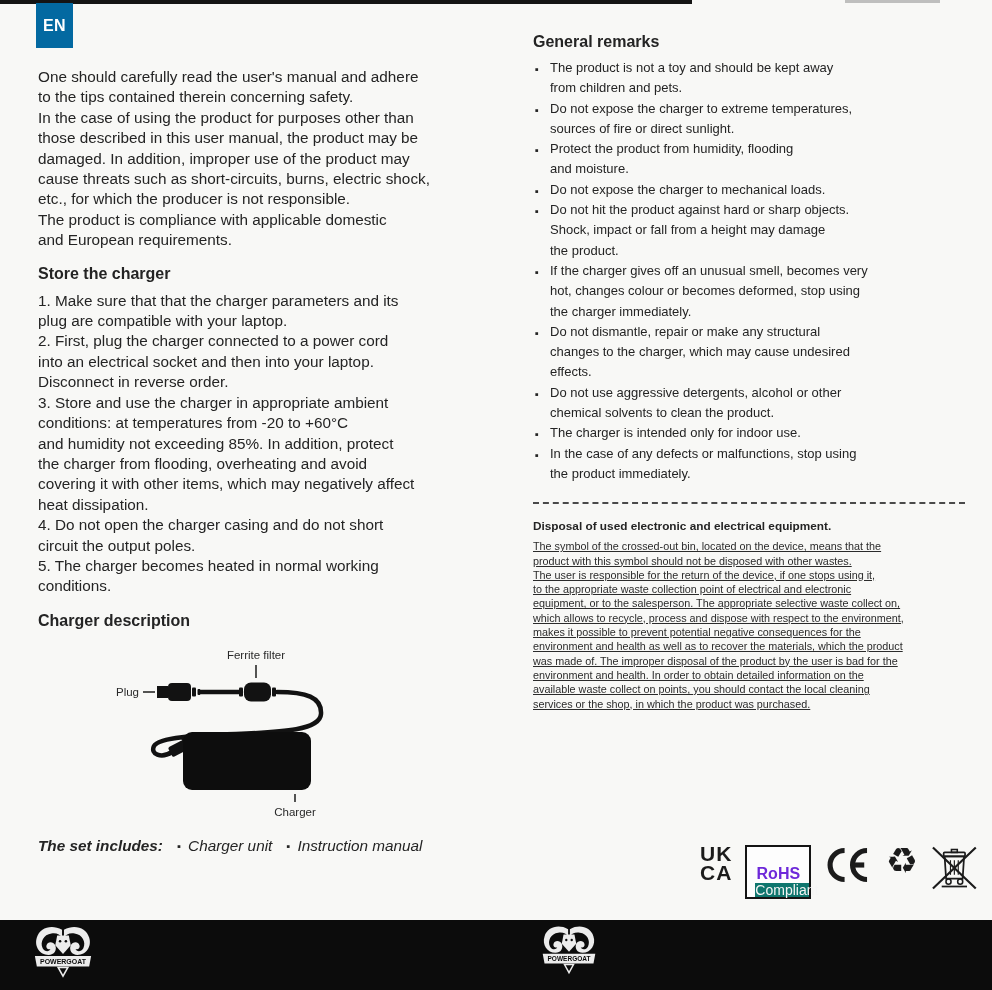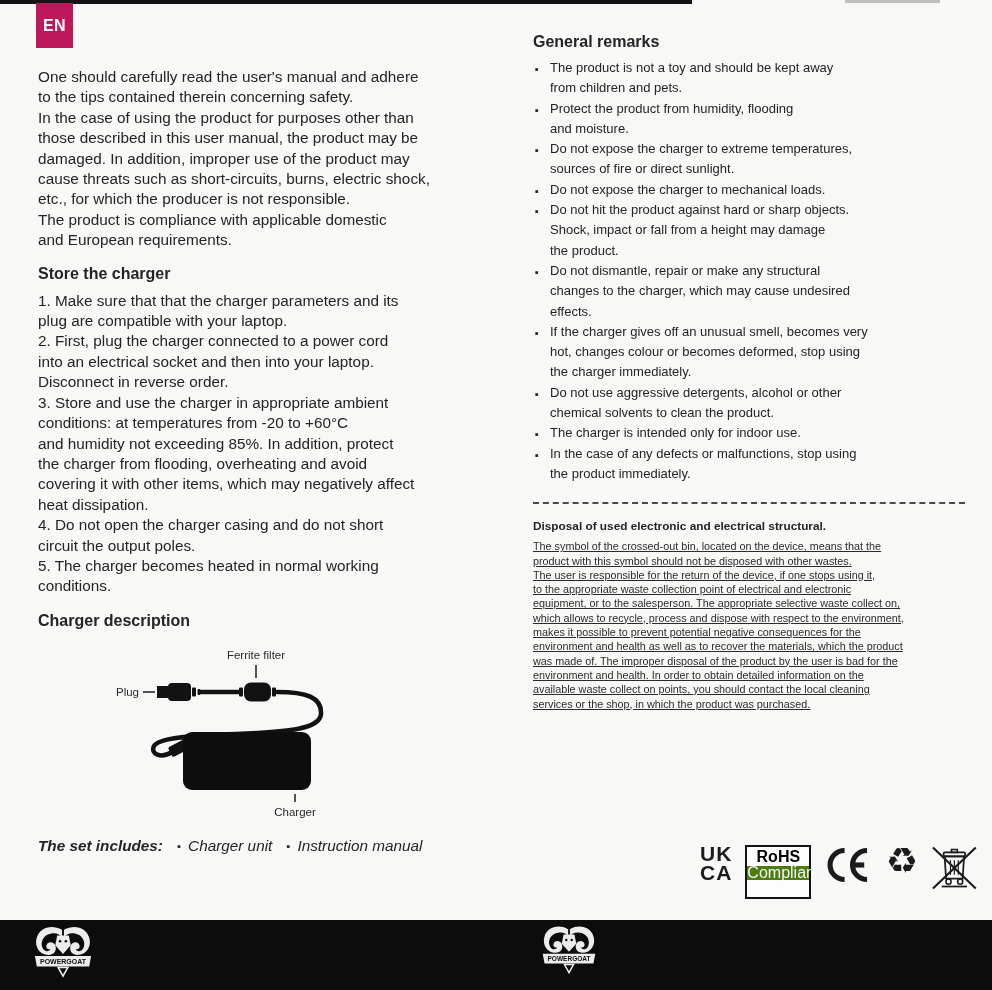--- a/index.html
+++ b/index.html
@@ -6,21 +6,21 @@
   body{
     width:992px;height:990px;position:relative;overflow:hidden;
     background:#f8f8f6;
     font-family:"Liberation Sans", sans-serif;
     color:#242424;
     -webkit-font-smoothing:antialiased;
   }
   .top-line{position:absolute;left:0;top:0;width:692px;height:4px;background:#141414;}
   .top-line-2{position:absolute;left:845px;top:0;width:95px;height:3px;background:#9a9a9a;opacity:.6;}
   .en-badge{
-    position:absolute;left:36px;top:3px;width:37px;height:45px;background:#be185d;
+    position:absolute;left:36px;top:3px;width:37px;height:45px;background:#0369a1;
     color:#fff;font-weight:bold;font-size:16px;display:flex;align-items:center;justify-content:center;
     letter-spacing:.5px;
   }
   .col{position:absolute;}
   .col-left{left:38px;top:60px;width:448px;}
   .col-right{left:533px;top:32px;width:432px;}
   .h{font-weight:bold;font-size:16px;line-height:20px;}
   .body-text{font-size:15.3px;line-height:20.4px;white-space:pre-line;margin-top:7px;}
   .mt13{margin-top:13px;}
   .mt14{margin-top:14px;}
@@ -35,22 +35,22 @@
   .set-row{margin-top:8px;font-size:15.3px;font-style:italic;}
   .set-label{font-weight:bold;}
   .set-item{margin-left:10px;}
   .set-item::before{content:"▪";font-size:11px;margin-right:7px;position:relative;top:-1px;}
   .marks-row{
     position:absolute;left:700px;top:845px;width:278px;height:54px;
     display:flex;gap:13px;
   }
   .ukca{font-weight:bold;font-size:21px;line-height:18.5px;letter-spacing:1px;color:#1b1b1b;}
   .rohs-box{border:2.5px solid #141414;width:62px;background:#fdfdfd;text-align:center;}
-  .rohs-title{font-weight:bold;font-size:16px;line-height:19px;color:#000000;}
-  .rohs-sub{background:#4d7c0f;color:#f5f5f5;font-size:16px;line-height:14px;}
+  .rohs-title{font-weight:bold;font-size:16px;line-height:19px;color:#6d28d9;margin-top:17px;}
+  .rohs-sub{background:#0f766e;color:#f5f5f5;font-size:14px;line-height:14px;margin-left:8px;}
   .recycle{font-family:"DejaVu Sans", sans-serif;font-size:36px;color:#1b1b1b;line-height:36px;position:relative;top:-2px;}
   .footer-bar{position:absolute;left:0;top:920px;width:992px;height:70px;background:#0c0c0c;}
   .goat{position:absolute;}
   .goat-1{left:32px;top:923px;}
   .goat-2{left:540px;top:923px;}
   .goat text{font-family:"Liberation Sans", sans-serif;}
 </style>
 </head>
 <body>
 
@@ -132,44 +132,44 @@
     <span class="set-item">Charger unit</span>
     <span class="set-item">Instruction manual</span>
   </div>
 </div>
 
 <div class="col col-right">
   <div class="h">General remarks</div>
   <ul class="bullet-list">
     <li>The product is not a toy and should be kept away
 from children and pets.</li>
+    <li>Do not expose the charger to extreme temperatures,
+sources of fire or direct sunlight.</li>
     <li>Protect the product from humidity, flooding
 and moisture.</li>
-    <li>Do not expose the charger to extreme temperatures,
-sources of fire or direct sunlight.</li>
     <li>Do not expose the charger to mechanical loads.</li>
     <li>Do not hit the product against hard or sharp objects.
 Shock, impact or fall from a height may damage
 the product.</li>
+    <li>If the charger gives off an unusual smell, becomes very
+hot, changes colour or becomes deformed, stop using
+the charger immediately.</li>
     <li>Do not dismantle, repair or make any structural
 changes to the charger, which may cause undesired
 effects.</li>
-    <li>If the charger gives off an unusual smell, becomes very
-hot, changes colour or becomes deformed, stop using
-the charger immediately.</li>
     <li>Do not use aggressive detergents, alcohol or other
 chemical solvents to clean the product.</li>
     <li>The charger is intended only for indoor use.</li>
     <li>In the case of any defects or malfunctions, stop using
 the product immediately.</li>
   </ul>
 
   <hr class="divider">
 
-  <div class="small-h">Disposal of used electronic and electrical structural.</div>
+  <div class="small-h">Disposal of used electronic and electrical equipment.</div>
   <div class="small-text">The symbol of the crossed-out bin, located on the device, means that the
 product with this symbol should not be disposed with other wastes.
 The user is responsible for the return of the device, if one stops using it,
 to the appropriate waste collection point of electrical and electronic
 equipment, or to the salesperson. The appropriate selective waste collect on,
 which allows to recycle, process and dispose with respect to the environment,
 makes it possible to prevent potential negative consequences for the
 environment and health as well as to recover the materials, which the product
 was made of. The improper disposal of the product by the user is bad for the
 environment and health. In order to obtain detailed information on the

